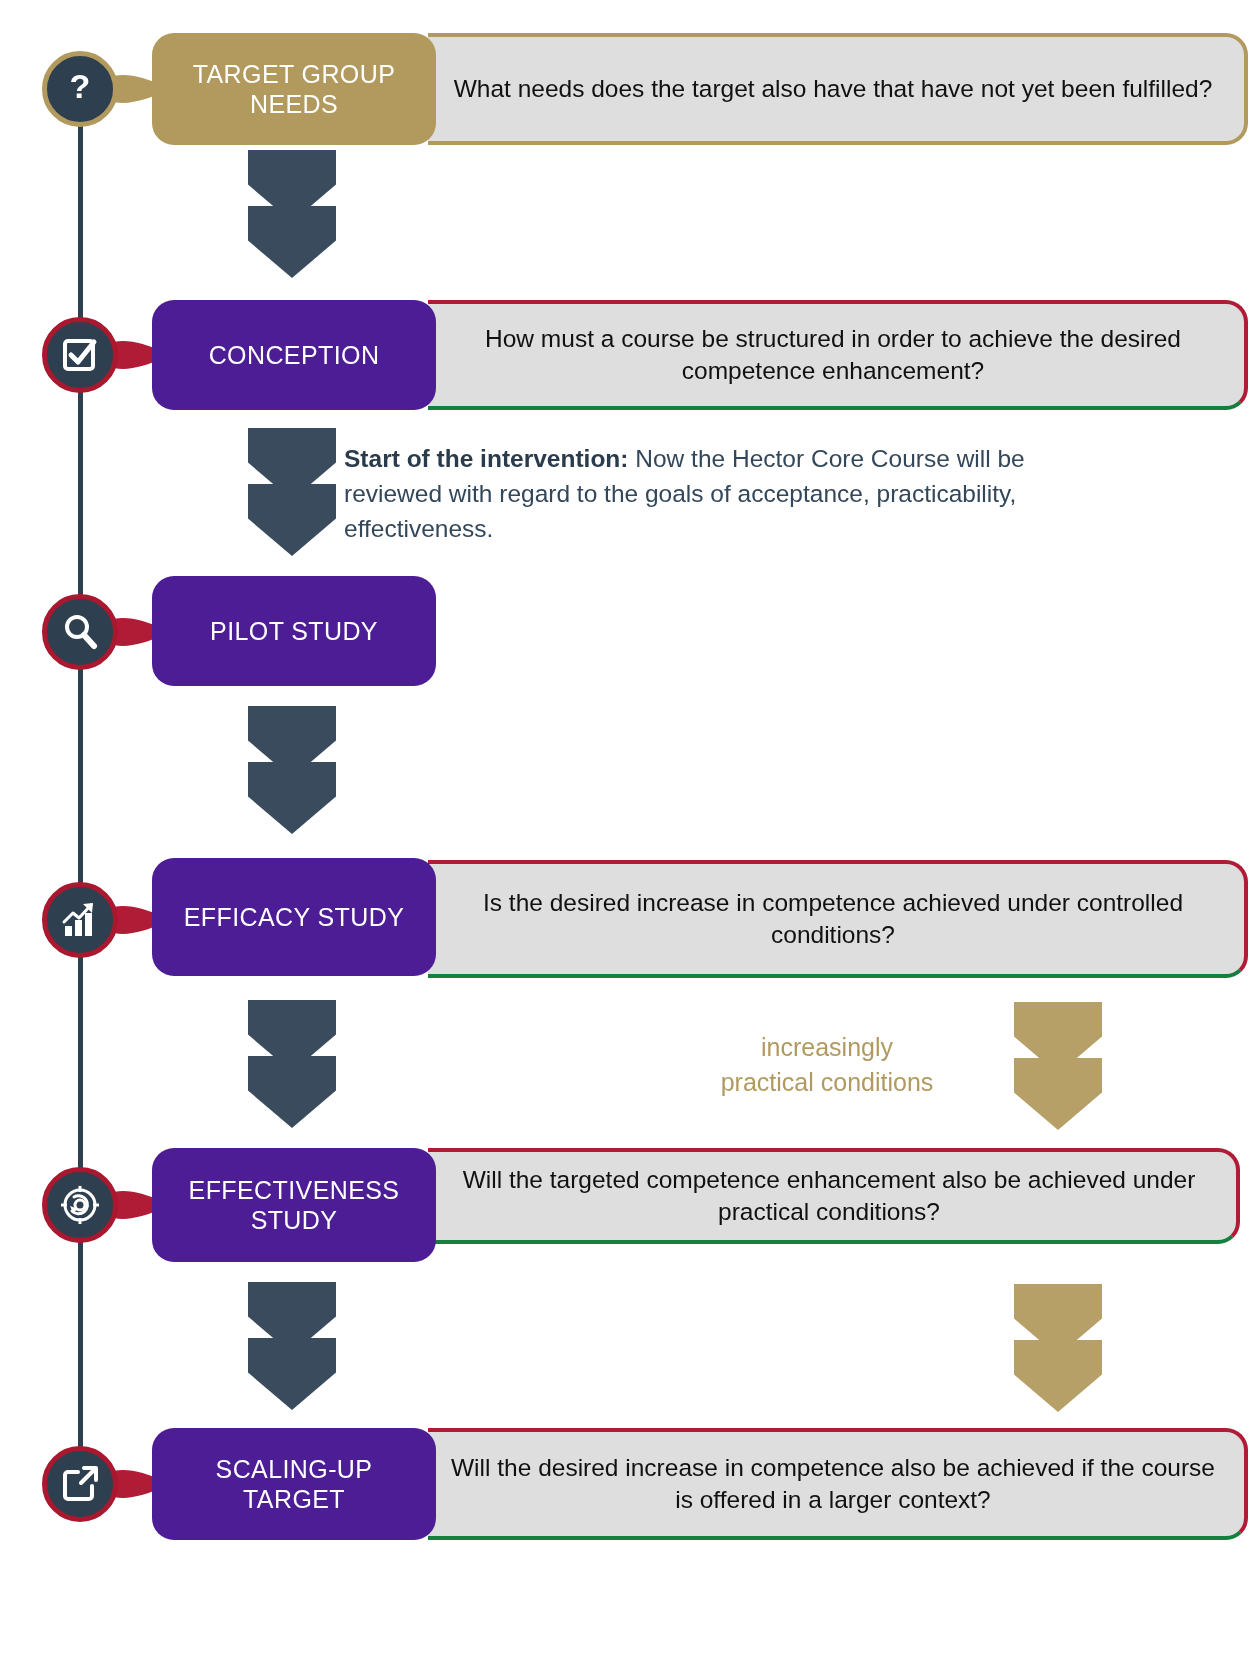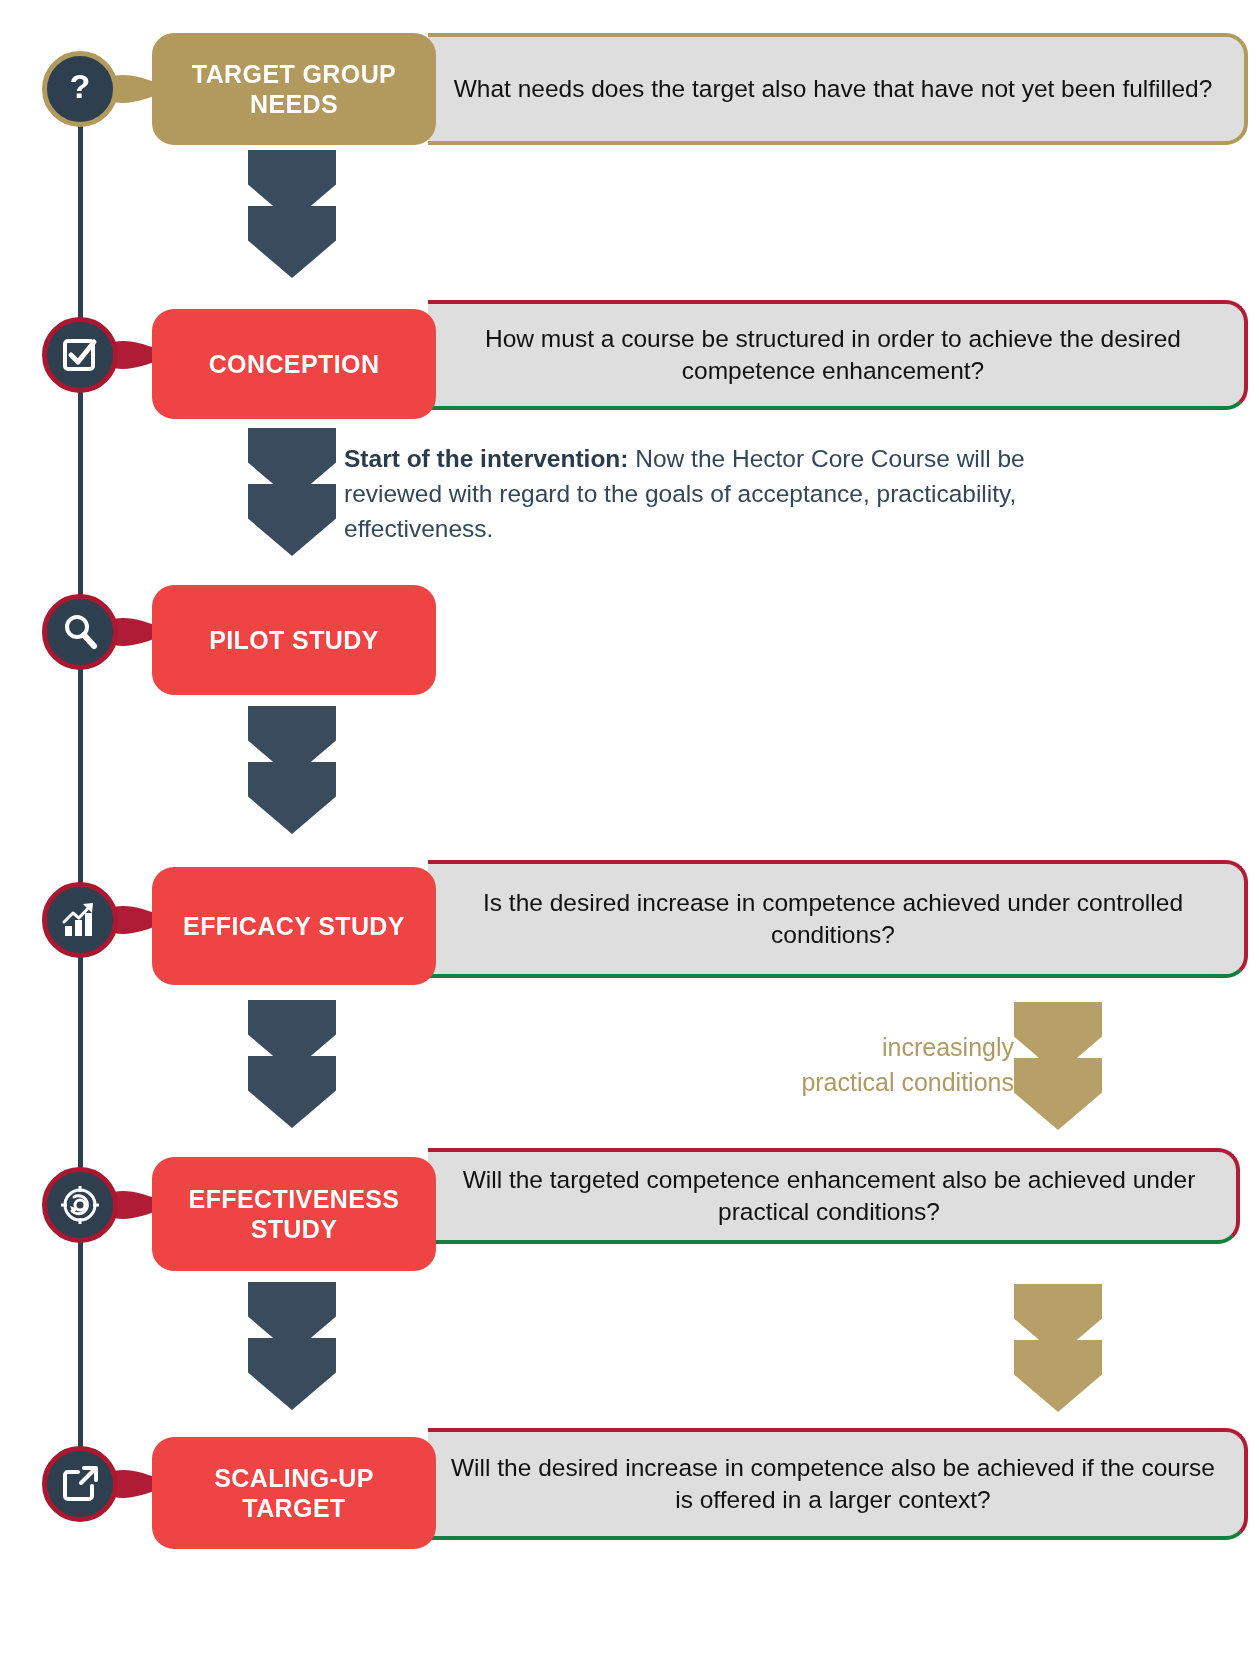--- a/index.html
+++ b/index.html
@@ -26,25 +26,25 @@
   .bubble svg{display:block;}
 
   
   .tear{
     position:absolute;width:72px;height:34px;z-index:4;
   }
   .label-pill{
     position:absolute;left:152px;width:284px;
     border-radius:22px;
     display:flex;align-items:center;justify-content:center;
-    text-align:center;color:#ffffff;font-weight:bold;letter-spacing:.4px;
+    text-align:center;color:#ffffff;font-weight:normal;letter-spacing:.4px;
     z-index:5;box-sizing:border-box;padding:22px 10px;
   }
   .label-pill.gold{background:#b29a5e;}
-  .label-pill.red{background:#ef4444;margin-top:9px;}
+  .label-pill.red{background:#4c1d95;}
   .label-pill .txt{font-size:25px;line-height:1.22;}
 
   .desc{
     position:absolute;left:428px;right:0;
     background:#dedede;box-sizing:border-box;
     display:flex;align-items:center;justify-content:center;text-align:center;
     color:#111111;font-size:24.5px;line-height:1.32;
     border-top-right-radius:22px;border-bottom-right-radius:22px;
     padding:8px 28px 8px 22px;
     z-index:2;
@@ -60,21 +60,21 @@
   .chevstack{position:absolute;z-index:3;}
   .chev{
     width:88px;height:72px;
     background:#394b5c;
     clip-path:polygon(0 0, 50% 0, 100% 0, 100% 48%, 50% 100%, 0 48%);
   }
   .chev + .chev{margin-top:-16px;}
   .chevstack.gold .chev{background:#b6a067;}
 
   .gold-note{
-    position:absolute;z-index:5;text-align:right;
+    position:absolute;z-index:5;text-align:center;
     color:#b09a61;font-size:25px;line-height:1.38;
   }
 
   
   .interv{
     position:absolute;z-index:5;
     font-size:24.5px;line-height:1.42;color:#33475a;
     text-align:left;
   }
   .interv b{font-weight:bold;color:#2a3b4c;}

